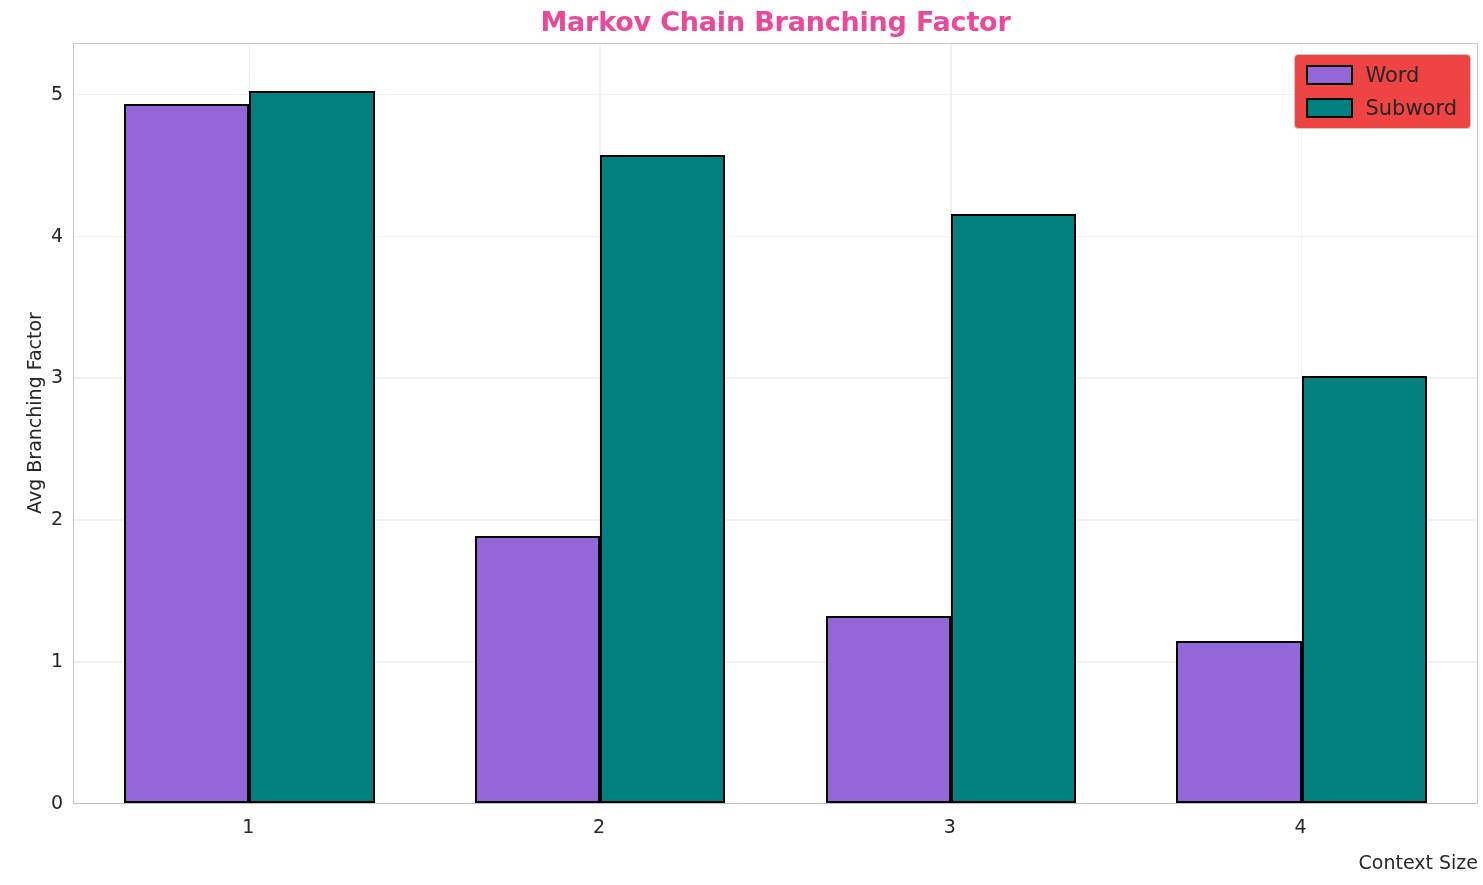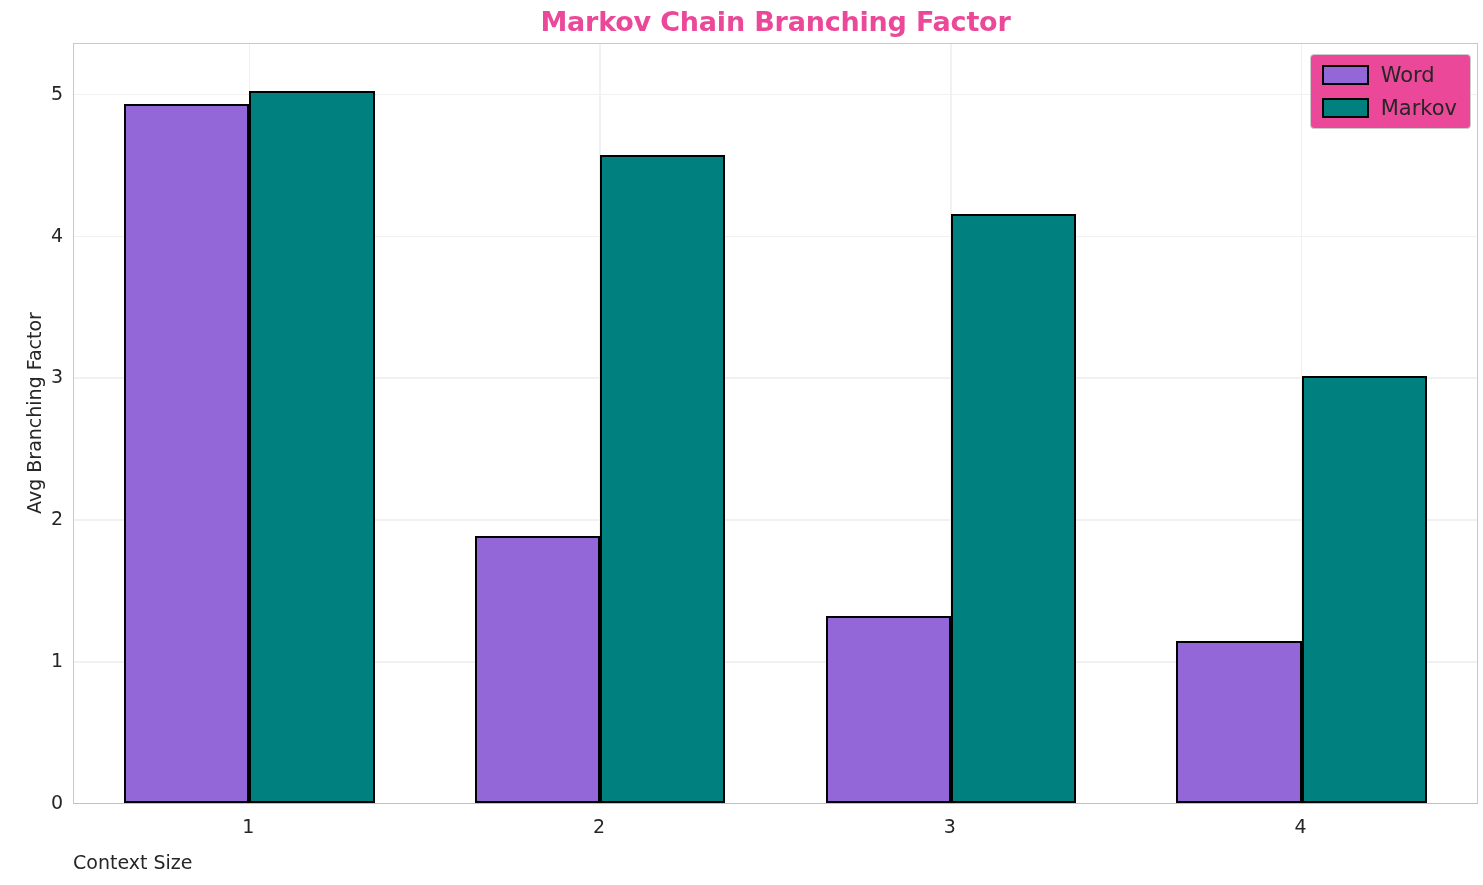--- a/index.html
+++ b/index.html
@@ -103,42 +103,42 @@
     width: 1483px;
     height: 30px;
   }
 
   
   #xlabel {
     position: absolute;
     left: 73px;
     top: 851px;
     width: 1405px;
-    text-align: left;
+    text-align: right;
     font-size: 19px;
     color: #262626;
   }
   #ylabel {
     position: absolute;
     left: -176px;
     top: 402px;
     width: 420px;
     text-align: center;
     font-size: 19px;
     color: #262626;
     transform: rotate(-90deg);
     transform-origin: center center;
   }
 
   
   #legend {
     position: absolute;
     right: 12px;
     top: 54px;
-    background: #ec4899;
+    background: #ef4444;
     border: 1.1px solid #cccccc;
     border-radius: 4px;
     padding: 8px 13px 8px 11px;
     display: flex;
     flex-direction: column;
     gap: 9px;
   }
   .legend-row {
     display: flex;
     align-items: center;
@@ -204,17 +204,17 @@
   <div id="xlabel">Context Size</div>
   <div id="ylabel">Avg Branching Factor</div>
 
   <div id="legend">
     <div class="legend-row">
       <span class="legend-swatch word"></span>
       <span class="legend-label">Word</span>
     </div>
     <div class="legend-row">
       <span class="legend-swatch subword"></span>
-      <span class="legend-label">Markov</span>
+      <span class="legend-label">Subword</span>
     </div>
   </div>
 
 </div>
 
 </body></html>

